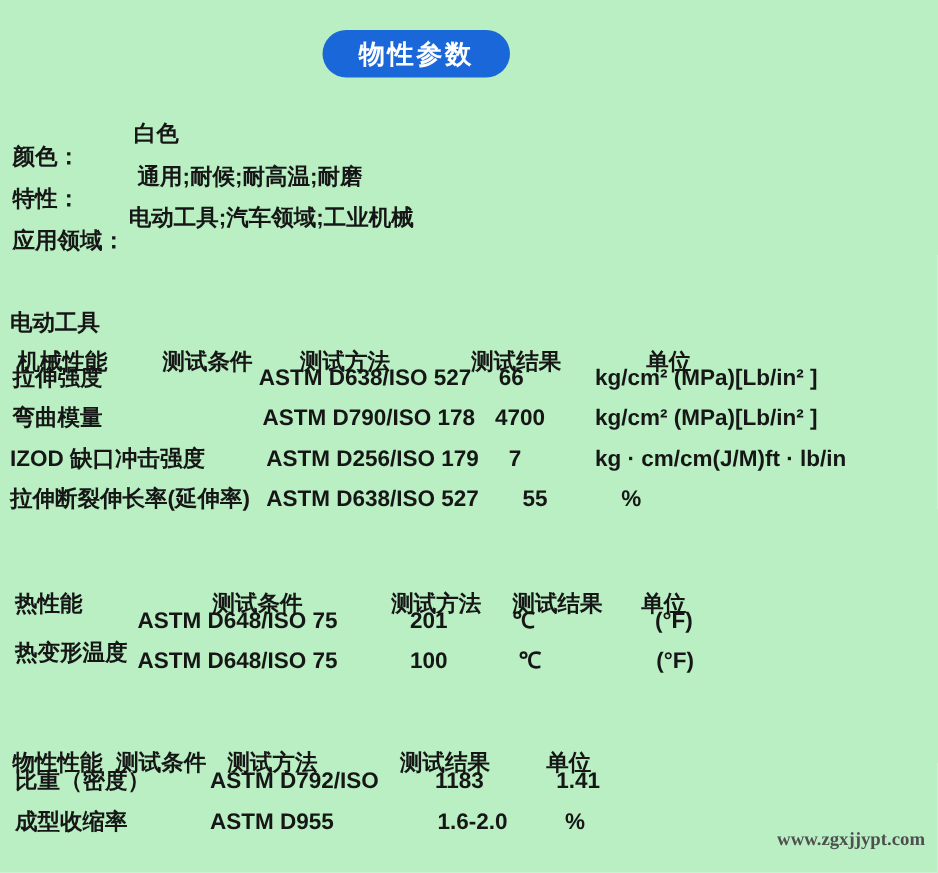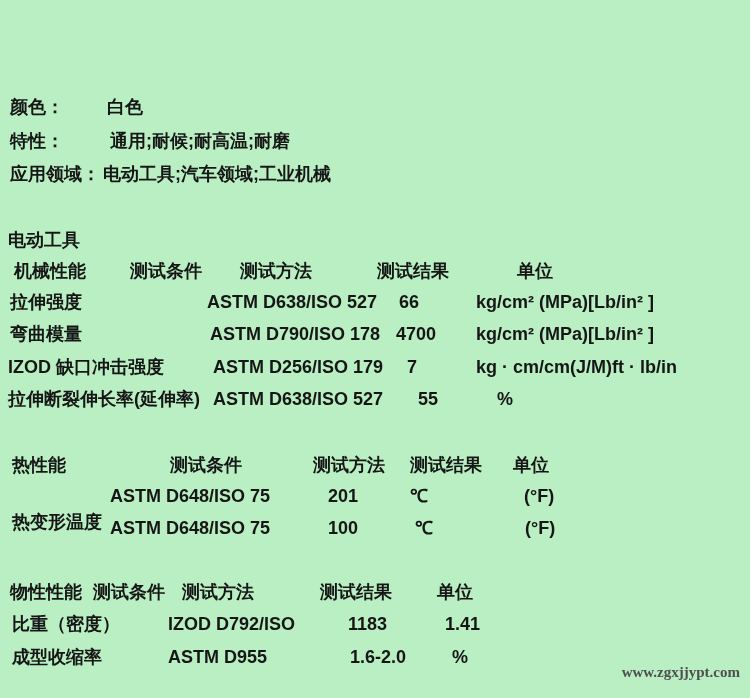--- a/index.html
+++ b/index.html
@@ -24,36 +24,37 @@
     cursor:pointer;
   }
   .t{
     position:absolute;
     white-space:nowrap;
     font-size:18px;
     font-weight:600;
     line-height:22px;
     color:#161616;
   }
-  .hdr{font-weight:700;}
+  .hdr{font-weight:700;margin-top:18px;}
   .watermark{
     position:absolute;
     right:10px;top:664px;
     font-family:Liberation Serif, serif;
     font-size:15px;
     font-weight:700;
     color:#4f4f4f;
     letter-spacing:0px;
   }
 </style>
 </head>
 <body>
 
 <div class="page">
 
+  <div class="badge">物性参数</div>
 
   <div>
     <span class="t hdr" style="left:10px;top:96px">颜色：</span>
     <span class="t" style="left:107px;top:96px">白色</span>
 
     <span class="t hdr" style="left:10px;top:130px">特性：</span>
     <span class="t" style="left:110px;top:130px">通用;耐候;耐高温;耐磨</span>
 
     <span class="t hdr" style="left:10px;top:163px">应用领域：</span>
     <span class="t" style="left:103px;top:163px">电动工具;汽车领域;工业机械</span>
@@ -109,21 +110,21 @@
   </div>
 
   <div>
     <span class="t hdr" style="left:10px;top:581px">物性性能</span>
     <span class="t hdr" style="left:93px;top:581px">测试条件</span>
     <span class="t hdr" style="left:182px;top:581px">测试方法</span>
     <span class="t hdr" style="left:320px;top:581px">测试结果</span>
     <span class="t hdr" style="left:437px;top:581px">单位</span>
 
     <span class="t" style="left:12px;top:613px">比重（密度）</span>
-    <span class="t" style="left:168px;top:613px">IZOD D792/ISO</span>
+    <span class="t" style="left:168px;top:613px">ASTM D792/ISO</span>
     <span class="t" style="left:348px;top:613px">1183</span>
     <span class="t" style="left:445px;top:613px">1.41</span>
 
     <span class="t" style="left:12px;top:646px">成型收缩率</span>
     <span class="t" style="left:168px;top:646px">ASTM D955</span>
     <span class="t" style="left:350px;top:646px">1.6-2.0</span>
     <span class="t" style="left:452px;top:646px">%</span>
   </div>
 
   <span class="watermark">www.zgxjjypt.com</span>

